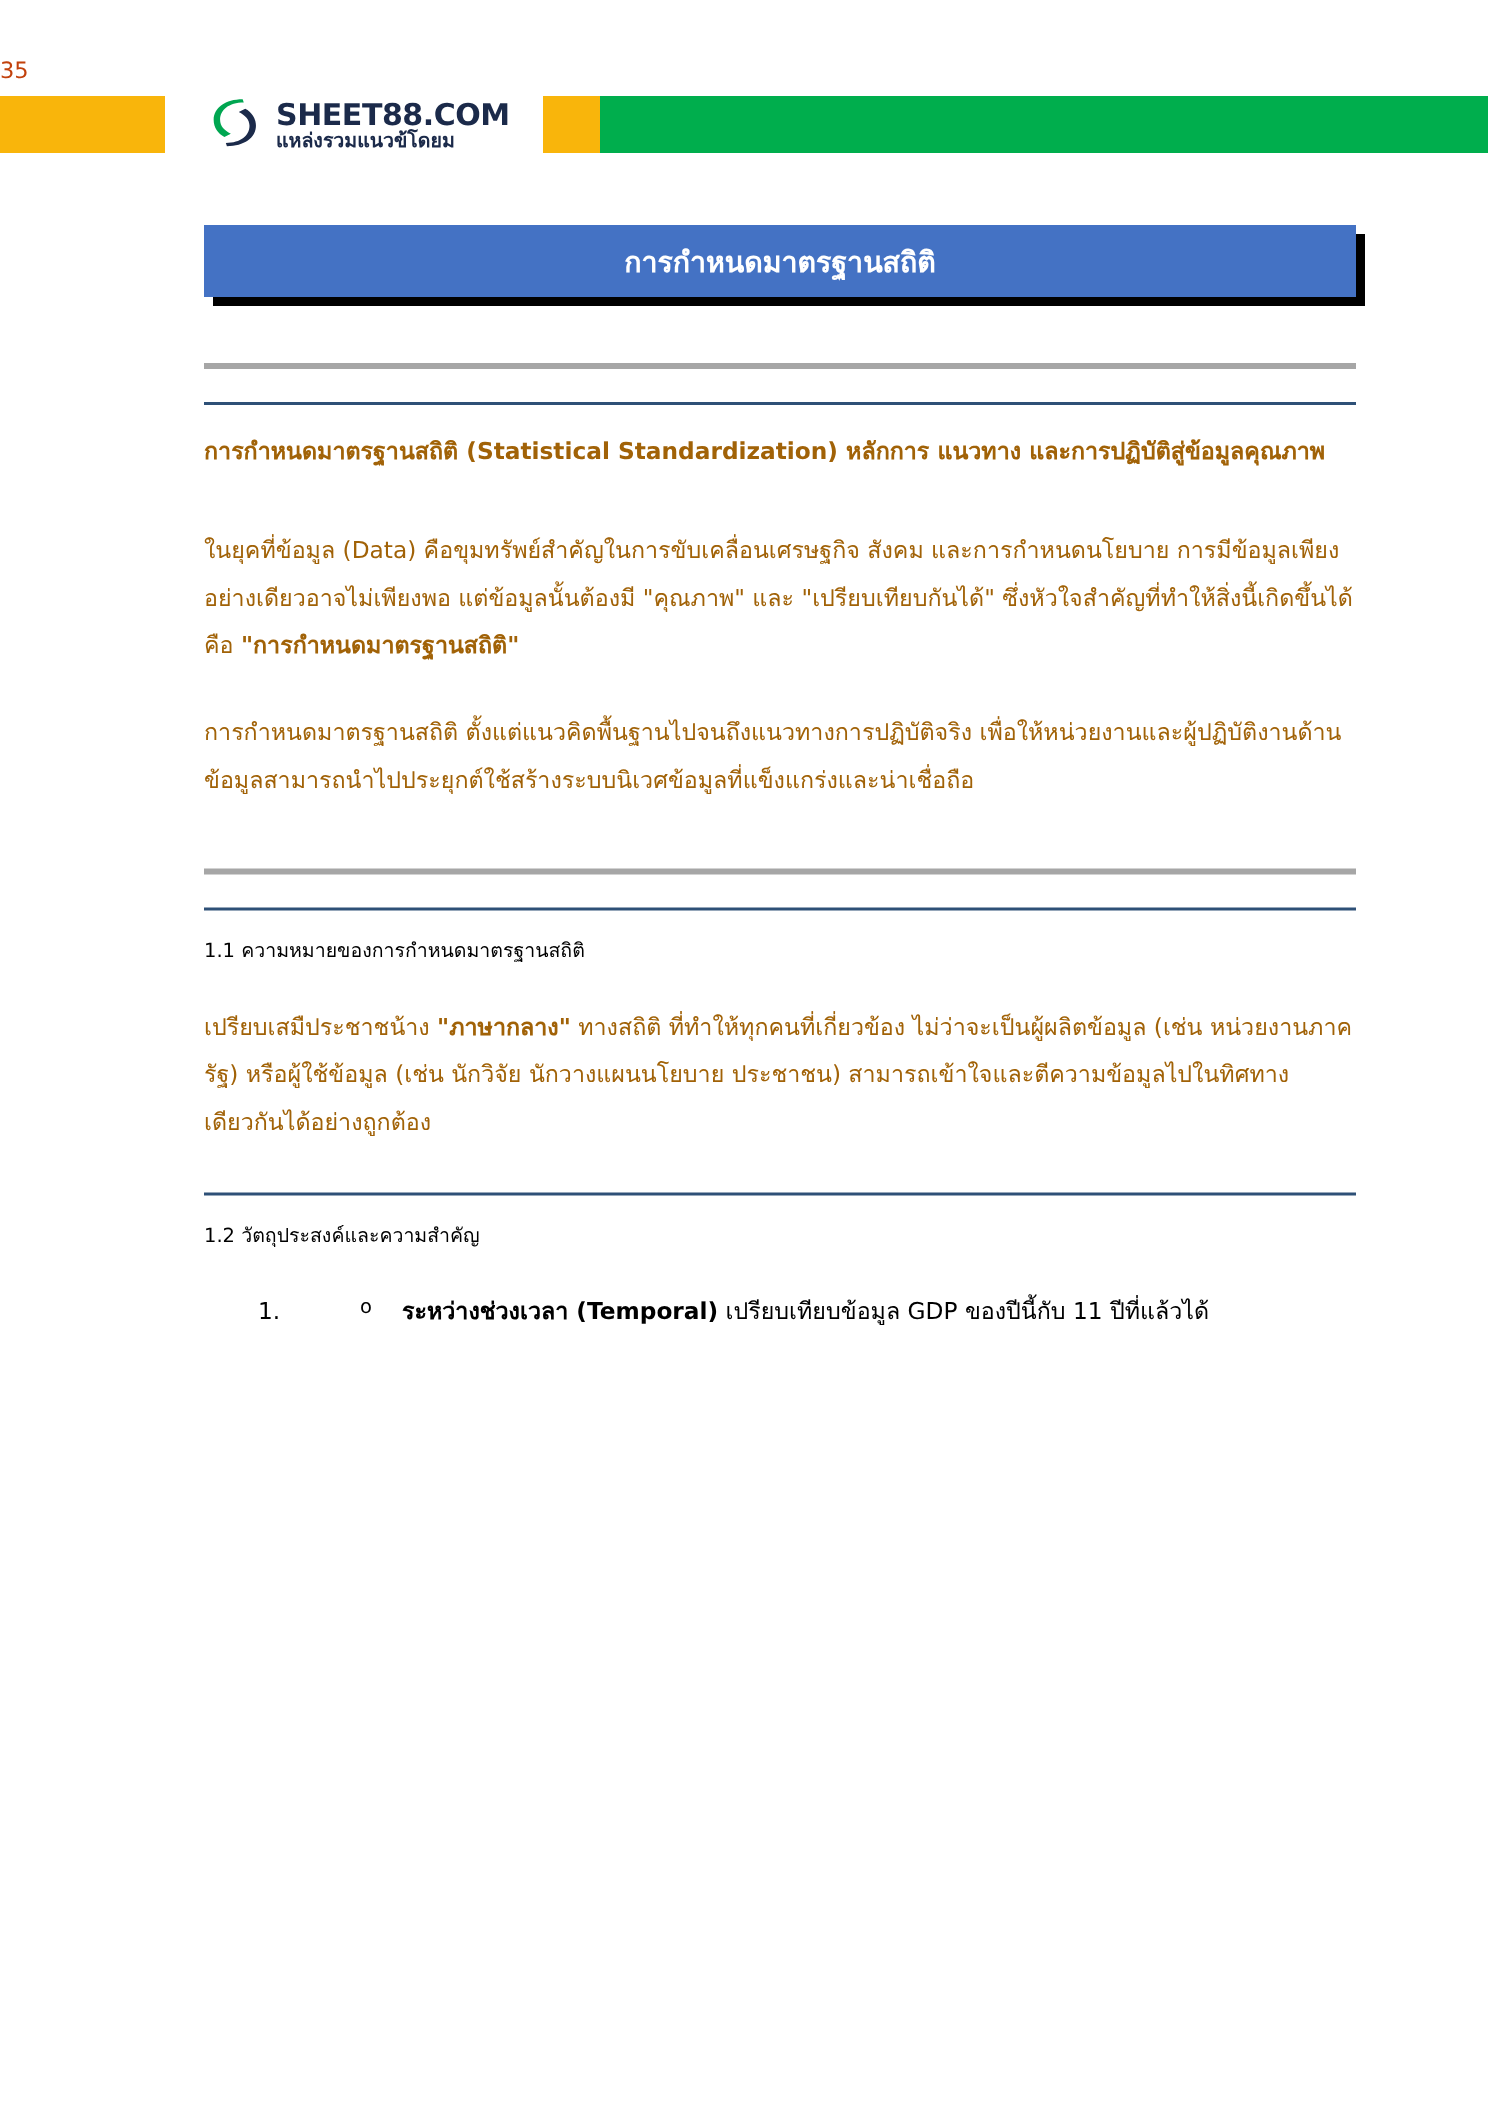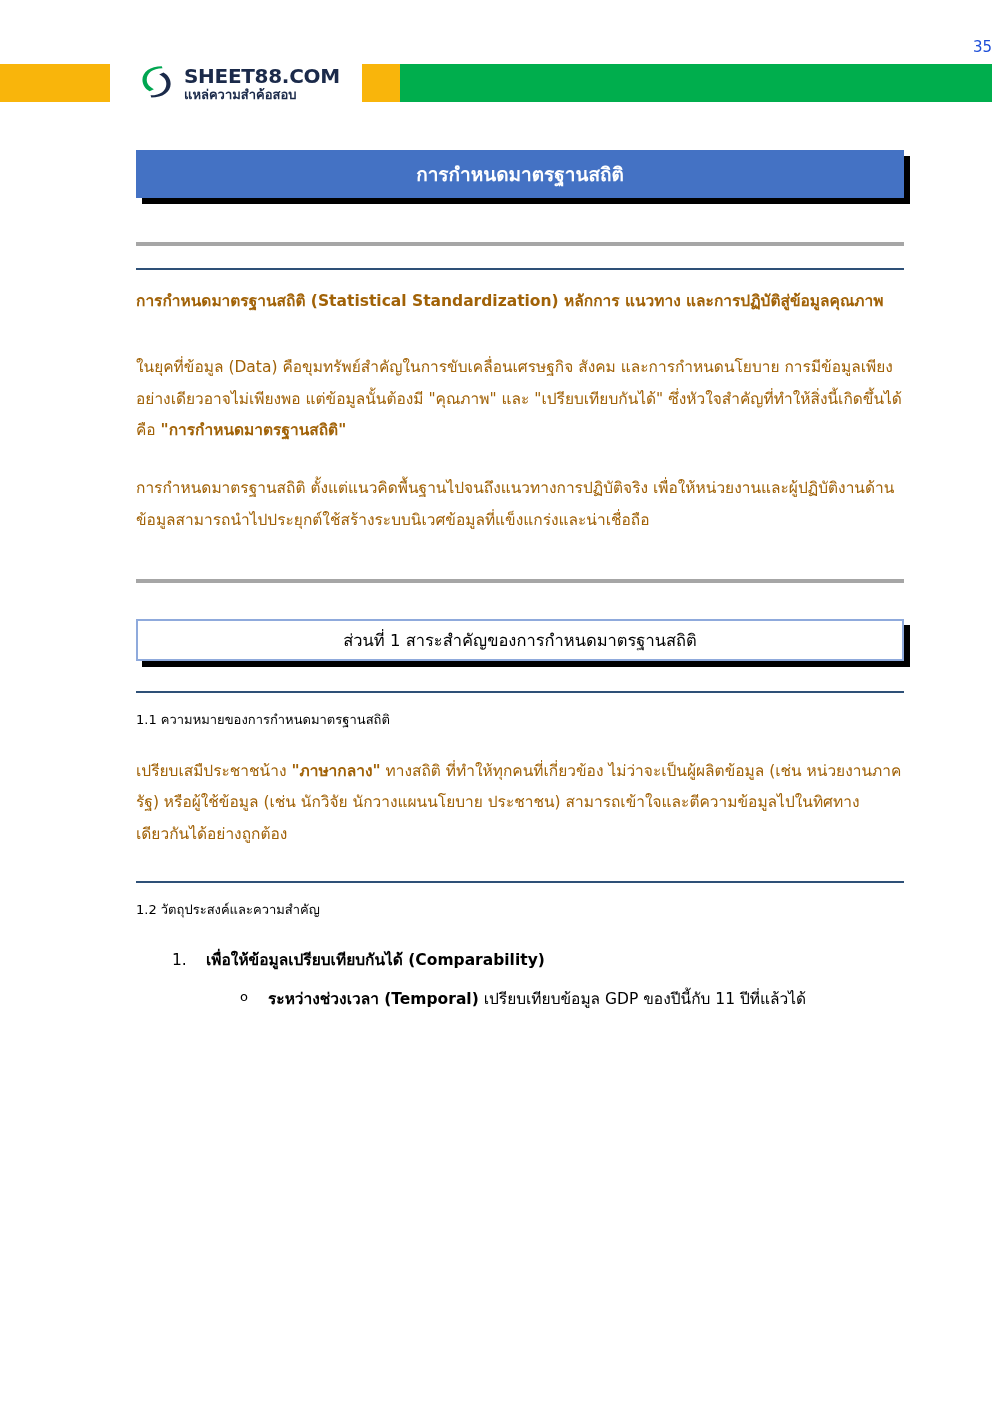--- a/index.html
+++ b/index.html
@@ -15,23 +15,23 @@
     position: relative;
     overflow: hidden;
   }
 
   
   .page-number {
     position: absolute;
     top: 38px;
     left: 0;
     width: 992px;
-    text-align: right;
+    text-align: left;
     font-size: 15px;
-    color: #1d4ed8;
+    color: #c2410c;
     font-family: "DejaVu Sans", "Liberation Sans", sans-serif;
   }
 
   
   .banner {
     position: absolute;
     top: 64px;
     left: 0;
     width: 992px;
     height: 38px;
@@ -237,21 +237,21 @@
 
 <div class="logo">
   <span class="logo-mark">
     <svg viewBox="0 0 48 48" width="40" height="40" aria-hidden="true">
       <path d="M30 4 C16 4 8 11 8 20 c0 6 4 10 10 13 l-6 3 C6 33 2 27 2 20 2 9 13 1 29 1 Z" fill="#00a651" transform="translate(6,3) scale(0.86)"></path>
       <path d="M18 44 C32 44 40 37 40 28 c0-6-4-10-10-13 l6-3 c6 3 10 9 10 16 0 11-11 19-27 19 Z" fill="#1b2a4a" transform="translate(2,1) scale(0.86)"></path>
     </svg>
   </span>
   <span class="logo-text">
     <span class="logo-title">SHEET88.COM</span>
-    <span class="logo-sub">แหล่ความสำค้อสอบ</span>
+    <span class="logo-sub">แหล่งรวมแนวข้โดยม</span>
   </span>
 </div>
 
 <div class="doc">
 
   <div class="title-bar-wrap">
     <div class="title-bar-shadow"></div>
     <div class="title-bar">การกำหนดมาตรฐานสถิติ</div>
   </div>
 
@@ -260,41 +260,36 @@
   <div class="rule-blue"></div>
 
   <p class="body lead">การกำหนดมาตรฐานสถิติ (Statistical Standardization) หลักการ แนวทาง และการปฏิบัติสู่ข้อมูลคุณภาพ</p>
 
   <p class="body"><span>ในยุคที่ข้อมูล (Data) คือขุมทรัพย์สำคัญในการขับเคลื่อนเศรษฐกิจ สังคม และการกำหนดนโยบาย การมีข้อมูลเพียงอย่างเดียวอาจไม่เพียงพอ แต่ข้อมูลนั้นต้องมี "คุณภาพ" และ "เปรียบเทียบกันได้" ซึ่งหัวใจสำคัญที่ทำให้สิ่งนี้เกิดขึ้นได้คือ </span><span class="b">"การกำหนดมาตรฐานสถิติ"</span></p>
 
   <p class="body">การกำหนดมาตรฐานสถิติ ตั้งแต่แนวคิดพื้นฐานไปจนถึงแนวทางการปฏิบัติจริง เพื่อให้หน่วยงานและผู้ปฏิบัติงานด้านข้อมูลสามารถนำไปประยุกต์ใช้สร้างระบบนิเวศข้อมูลที่แข็งแกร่งและน่าเชื่อถือ</p>
 
   <div class="rule-gray" style="margin-top:42px;"></div>
 
-  <div class="sec-box-wrap">
-    <div class="sec-box-shadow"></div>
-    <div class="sec-box">ส่วนที่ 1 สาระสำคัญของการกำหนดมาตรฐานสถิติ</div>
-  </div>
 
   <div class="rule-blue"></div>
 
   <h3 class="sub">1.1 ความหมายของการกำหนดมาตรฐานสถิติ</h3>
 
 
   <p class="body"><span>เปรียบเสมืประชาชน้าง </span><span class="b">"ภาษากลาง"</span><span> ทางสถิติ ที่ทำให้ทุกคนที่เกี่ยวข้อง ไม่ว่าจะเป็นผู้ผลิตข้อมูล (เช่น หน่วยงานภาครัฐ) หรือผู้ใช้ข้อมูล (เช่น นักวิจัย นักวางแผนนโยบาย ประชาชน) สามารถเข้าใจและตีความข้อมูลไปในทิศทางเดียวกันได้อย่างถูกต้อง</span></p>
 
   <div class="rule-blue" style="margin-top:30px;"></div>
 
   <h3 class="sub">1.2 วัตถุประสงค์และความสำคัญ</h3>
 
 
   <ol class="numbered">
     <li>
       <span class="num">1.</span>
-      <span class="item-text">เพื่อให้ข้อมูลเปรียบเทียบกันได้ (Comparability)</span>
       <ul class="sub-bullets">
         <li>
           <span class="marker">o</span>
           <span class="b">ระหว่างช่วงเวลา (Temporal)</span><span> เปรียบเทียบข้อมูล GDP ของปีนี้กับ 11 ปีที่แล้วได้</span>
         </li>
       </ul>
     </li>
   </ol>
 
 </div>

